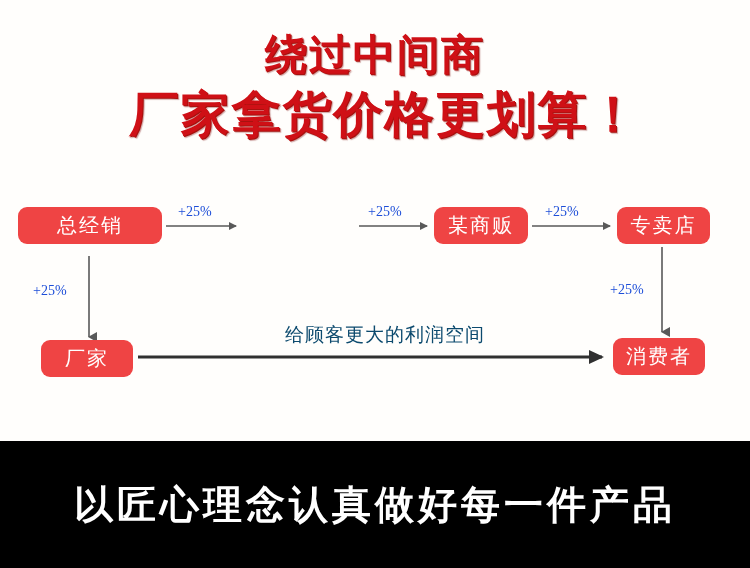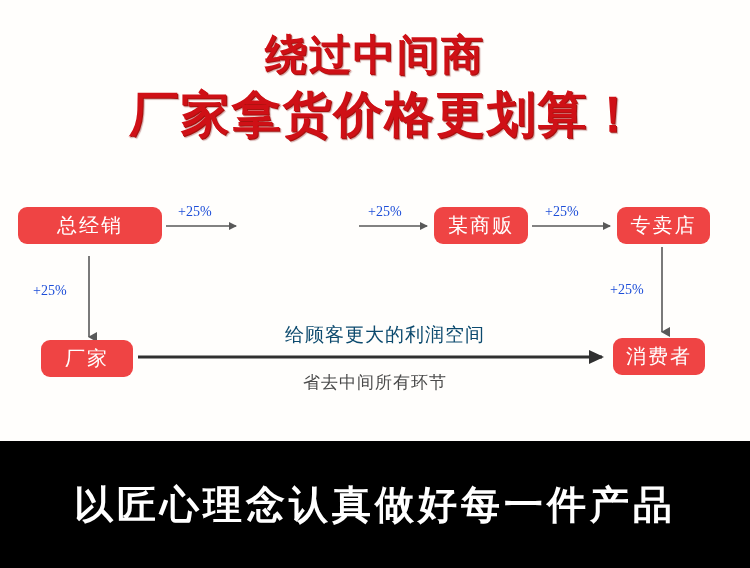--- a/index.html
+++ b/index.html
@@ -197,20 +197,19 @@
     <div class="pct pct-2">+25%</div>
 
     <div class="pct pct-3">+25%</div>
 
     <div class="pct pct-left">+25%</div>
 
     <div class="pct pct-right">+25%</div>
 
     <div class="red-caption">给顾客更大的利润空间</div>
 
-    <div class="gray-caption">省去中间所有环节</div>
   </div>
 
   <div id="banner">
     <span class="banner-text">以匠心理念认真做好每一件产品</span>
   </div>
 
 </div>
 
 </body></html>

